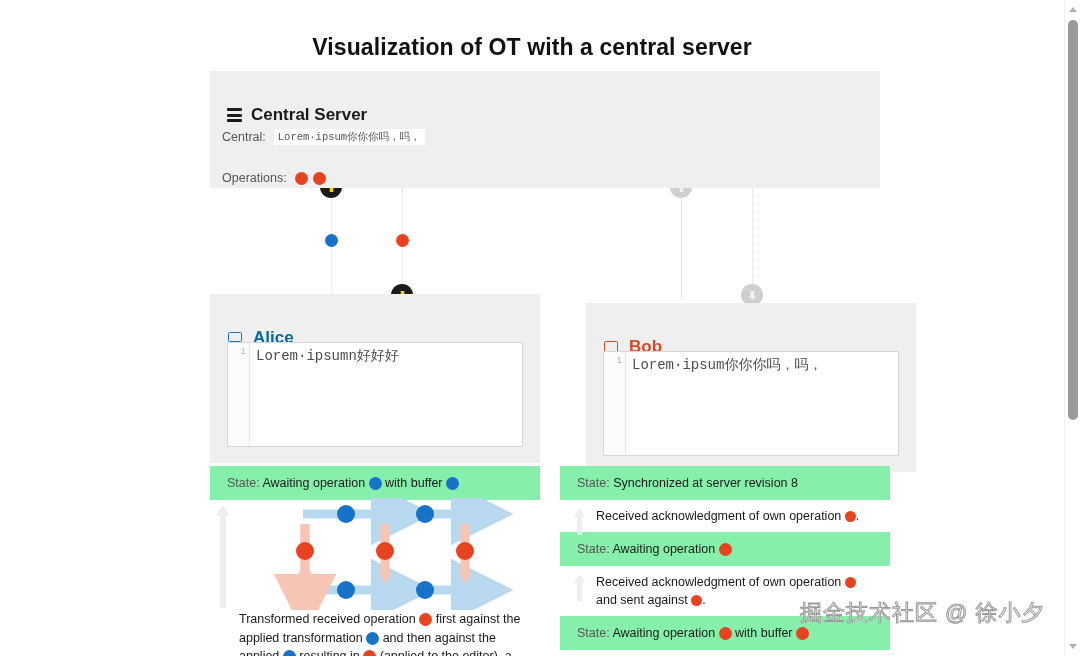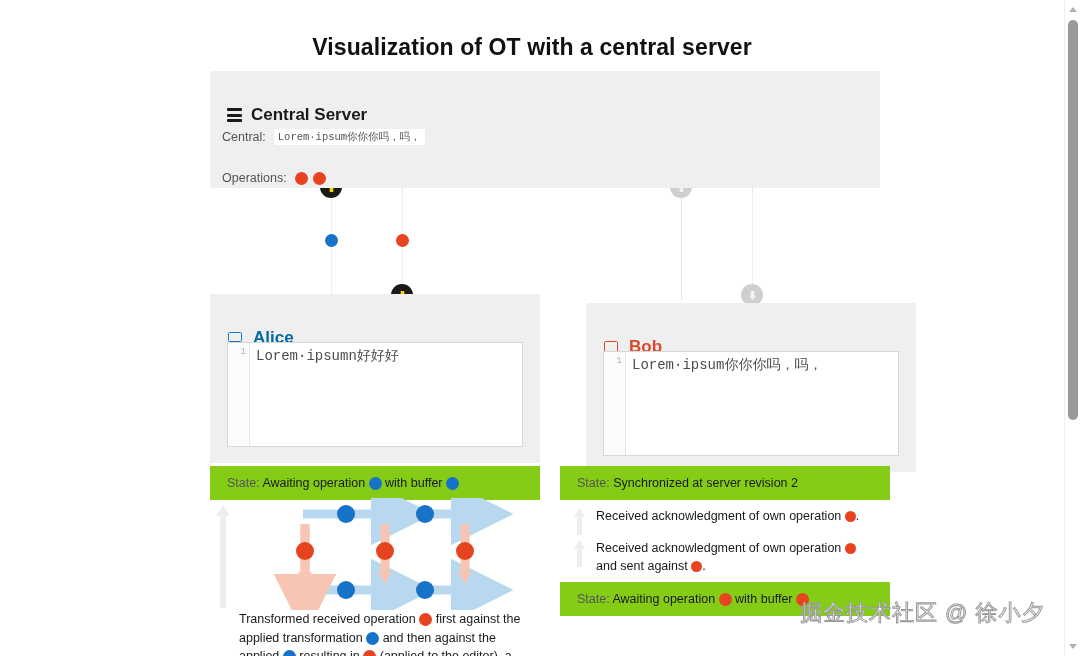--- a/index.html
+++ b/index.html
@@ -125,21 +125,21 @@
     font-size: 14px; color: #4d4d4d;
     white-space: nowrap; overflow: hidden;
   }
 
   
   .logcol { position: absolute; width: 330px; }
   #alice-log { left: 210px; top: 466px; }
   #bob-log   { left: 560px; top: 466px; }
 
   .log-state {
-    background: #84cc16;
+    background: #86efac;
     padding: 8px 0 8px 17px;
     font-size: 12.5px; color: #555555;
     line-height: 18px;
   }
   .log-state b { color: #1a1a1a; font-weight: normal; }
   .log-event {
     position: relative;
     padding: 7px 14px 7px 36px;
     font-size: 12.5px; color: #1a1a1a;
     line-height: 18px;
@@ -329,32 +329,37 @@
       <span>resulting in</span>
       <span class="dot dot-o d13"></span>
       <span>(applied to the editor), a new</span>
     </div>
   </div>
 
   <div class="logcol" id="bob-log">
 
     <div class="log-state">
       <span>State:</span>
-      <b>Synchronized at server revision 2</b>
+      <b>Synchronized at server revision 8</b>
     </div>
 
     <div class="log-event">
       <svg class="uparrow" viewBox="0 0 13 28">
         <path d="M6.5 28 L6.5 9" stroke="#eeeeee" stroke-width="5"></path>
         <path d="M1 10 L6.5 1 L12 10 Z" fill="#eeeeee"></path>
       </svg>
       <span>Received acknowledgment of own operation</span>
       <span class="dot dot-o d11"></span><span>.</span>
     </div>
 
+    <div class="log-state">
+      <span>State:</span>
+      <b>Awaiting operation</b>
+      <span class="dot dot-o d13"></span>
+    </div>
 
     <div class="log-event">
       <svg class="uparrow" viewBox="0 0 13 28">
         <path d="M6.5 28 L6.5 9" stroke="#eeeeee" stroke-width="5"></path>
         <path d="M1 10 L6.5 1 L12 10 Z" fill="#eeeeee"></path>
       </svg>
       <span>Received acknowledgment of own operation</span>
       <span class="dot dot-o d11"></span>
       <span>and sent against</span>
       <span class="dot dot-o d11"></span><span>.</span>

